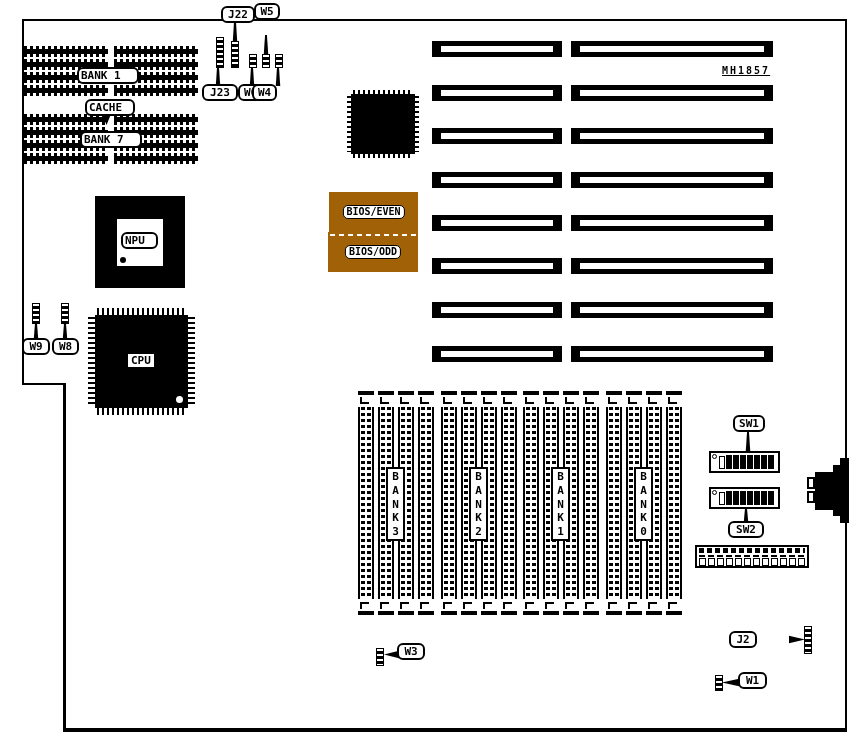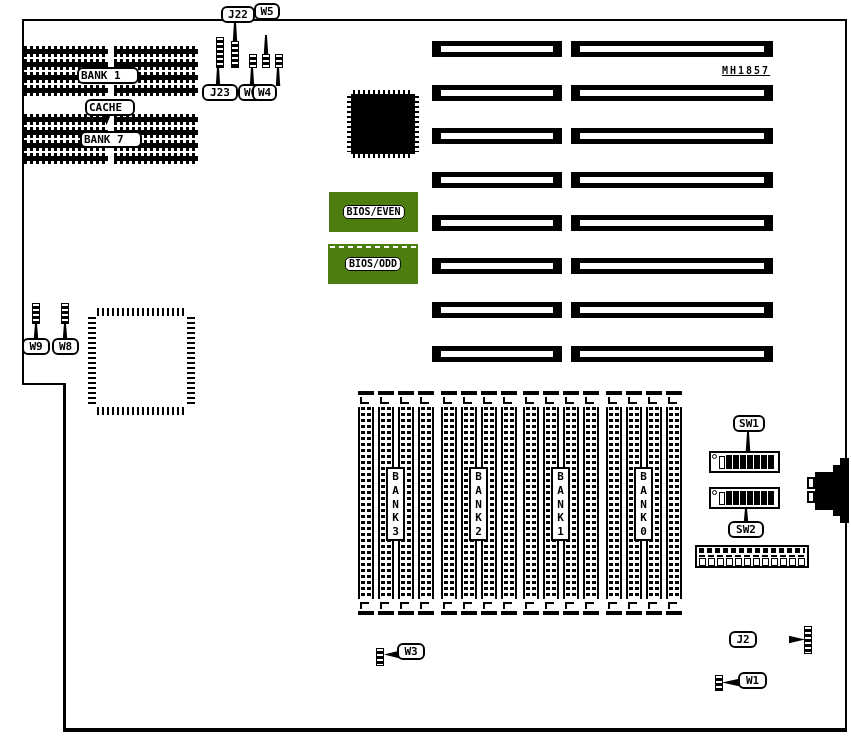--- a/index.html
+++ b/index.html
@@ -27,21 +27,21 @@
         background-position:top,bottom,center;background-repeat:no-repeat;}
   .cache-arrow{position:absolute;background:#000;clip-path:polygon(12% 0,88% 0,50% 100%);z-index:4;}
   
   .slot{position:absolute;height:16px;background:#fff;border:5px solid #000;
         border-left-width:9px;border-right-width:9px;}
   
   .qfp-body{position:absolute;background:#000;}
   .fr-t,.fr-b{position:absolute;background:repeating-linear-gradient(90deg,#000 0 2px,transparent 2px 5px);}
   .fr-l,.fr-r{position:absolute;background:repeating-linear-gradient(180deg,#000 0 2px,transparent 2px 5px);}
   
-  .bios{position:absolute;background:#4d7c0f;}
+  .bios{position:absolute;background:#a16207;}
   .bios .lbl{position:absolute;left:50%;top:50%;transform:translate(-50%,-50%);
              background:#fff;border:1px solid #000;border-radius:5px;font-weight:bold;
              font-size:10px;line-height:12px;padding:0 3px;white-space:nowrap;}
   .dash-w{position:absolute;left:2px;right:2px;top:2px;height:2px;
           background:repeating-linear-gradient(90deg,#fff 0 5px,transparent 5px 9px);}
   
   .simm{position:absolute;top:391px;width:76px;height:224px;}
   .strip{position:absolute;top:0;width:16px;height:224px;}
   .strip::before,.strip::after{content:"";position:absolute;left:0;right:0;height:4px;background:#000;}
   .strip::before{top:0;}.strip::after{bottom:0;}
@@ -139,38 +139,48 @@
     <div class="fr-t" style="left:6px;right:6px;top:0;height:5px;"></div>
     <div class="fr-b" style="left:6px;right:6px;bottom:0;height:5px;"></div>
     <div class="fr-l" style="top:6px;bottom:6px;left:0;width:5px;"></div>
     <div class="fr-r" style="top:6px;bottom:6px;right:0;width:5px;"></div>
     <div class="qfp-body" style="left:4px;top:4px;right:4px;bottom:4px;"></div>
   </div>
 
   <div class="bios" style="left:329px;top:192px;width:89px;height:40px;">
     <div class="lbl">BIOS/EVEN</div>
   </div>
-  <div class="bios" style="left:328px;top:244px;width:90px;height:40px;">
+  <div class="bios" style="left:328px;top:232px;width:90px;height:40px;">
     <div class="dash-w"></div>
     <div class="lbl">BIOS/ODD</div>
   </div>
 
+  <div class="npu-sock" style="left:95px;top:196px;width:90px;height:92px;">
+    <div class="npu-in" style="left:22px;top:23px;width:46px;height:47px;">
+      <div class="rlbl" style="left:4px;top:13px;width:37px;">NPU</div>
+      <div class="dotk" style="left:3px;bottom:3px;width:6px;height:6px;background:#000;"></div>
+    </div>
+  </div>
 
   <div class="jmp" style="left:32px;top:303px;height:21px;"></div>
   <div class="jmp" style="left:61px;top:303px;height:21px;"></div>
   <div class="vtd" style="left:32px;top:323px;height:16px;"></div>
   <div class="vtd" style="left:61px;top:323px;height:16px;"></div>
   <div class="callout" style="left:22px;top:338px;width:28px;">W9</div>
   <div class="callout" style="left:52px;top:338px;width:27px;">W8</div>
 
   <div class="abs" style="left:88px;top:308px;width:107px;height:107px;">
     <div class="fr-t" style="left:9px;right:9px;top:0;height:8px;"></div>
     <div class="fr-b" style="left:9px;right:9px;bottom:0;height:8px;"></div>
     <div class="fr-l" style="top:9px;bottom:9px;left:0;width:8px;"></div>
     <div class="fr-r" style="top:9px;bottom:9px;right:0;width:8px;"></div>
+    <div class="qfp-body" style="left:7px;top:7px;right:7px;bottom:7px;">
+      <div class="abs" style="left:32px;top:38px;background:#fff;border:1px solid #000;font-weight:bold;font-size:11px;line-height:13px;padding:0 3px;">CPU</div>
+      <div class="dotk" style="right:5px;bottom:5px;width:7px;height:7px;background:#fff;"></div>
+    </div>
   </div>
 
   <div class="slot" style="left:432px;top:41px;width:130px;"></div>
   <div class="slot" style="left:571px;top:41px;width:202px;"></div>
   <div class="slot" style="left:432px;top:85px;width:130px;"></div>
   <div class="slot" style="left:571px;top:85px;width:202px;"></div>
   <div class="slot" style="left:432px;top:128px;width:130px;"></div>
   <div class="slot" style="left:571px;top:128px;width:202px;"></div>
   <div class="slot" style="left:432px;top:172px;width:130px;"></div>
   <div class="slot" style="left:571px;top:172px;width:202px;"></div>

